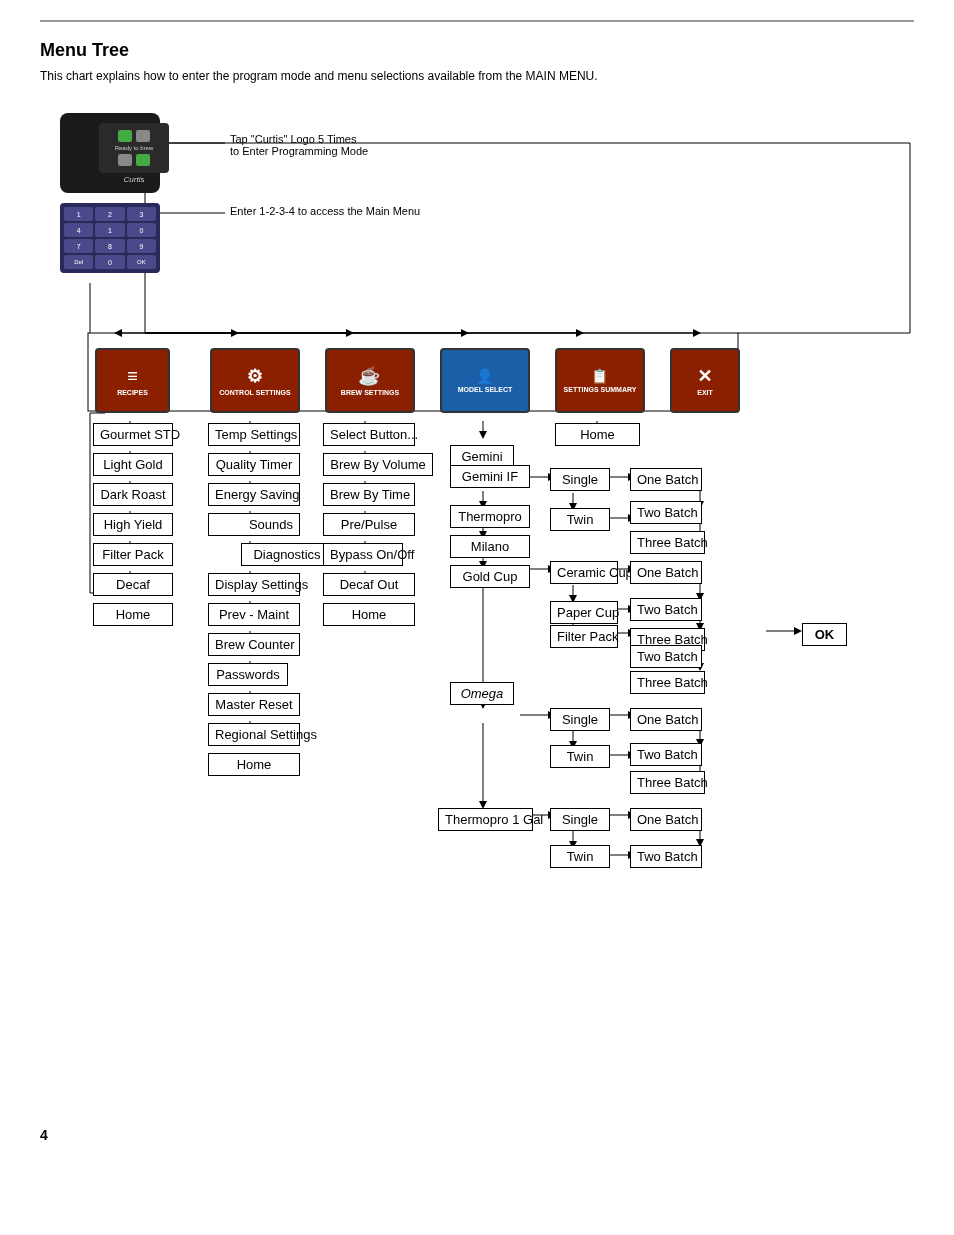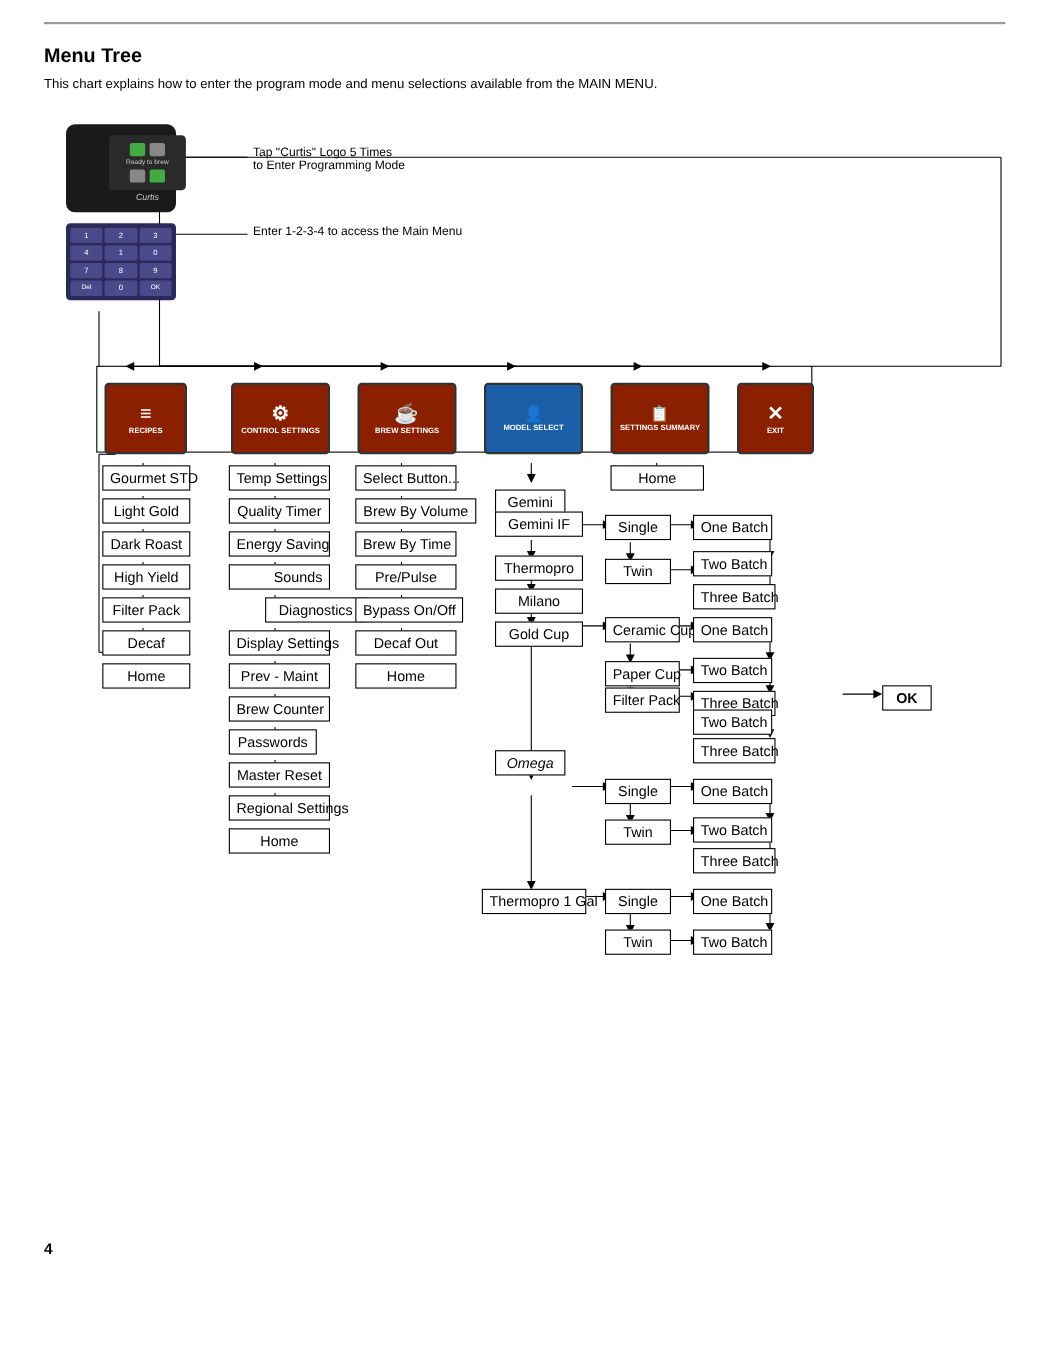--- a/index.html
+++ b/index.html
@@ -457,21 +457,21 @@
   <div class="menu-box" style="left:168px;top:530px;width:92px;">Brew Counter</div>
   <div class="menu-box" style="left:168px;top:560px;width:80px;">Passwords</div>
   <div class="menu-box" style="left:168px;top:590px;width:92px;">Master Reset</div>
   <div class="menu-box" style="left:168px;top:620px;width:92px;">Regional Settings</div>
   <div class="menu-box" style="left:168px;top:650px;width:92px;">Home</div>
 
   <div class="menu-box" style="left:283px;top:320px;width:92px;">Select Button...</div>
   <div class="menu-box" style="left:283px;top:350px;width:110px;">Brew By Volume</div>
   <div class="menu-box" style="left:283px;top:380px;width:92px;">Brew By Time</div>
   <div class="menu-box" style="left:283px;top:410px;width:92px;">Pre/Pulse</div>
-  <div class="menu-box" style="left:283px;top:440px;width:98px;">Bypass On/Off</div>
+  <div class="menu-box" style="left:283px;top:440px;width:80px;">Bypass On/Off</div>
   <div class="menu-box" style="left:283px;top:470px;width:92px;">Decaf Out</div>
   <div class="menu-box" style="left:283px;top:500px;width:92px;">Home</div>
 
   <div class="menu-box" style="left:515px;top:320px;width:85px;">Home</div>
 
   <div class="menu-box" style="left:410px;top:332px;width:64px;margin-top:10px;">Gemini</div>
 
   <div class="menu-box" style="left:410px;top:362px;width:80px;">Gemini IF</div>
 
   <div class="menu-box" style="left:410px;top:402px;width:80px;">Thermopro</div>

